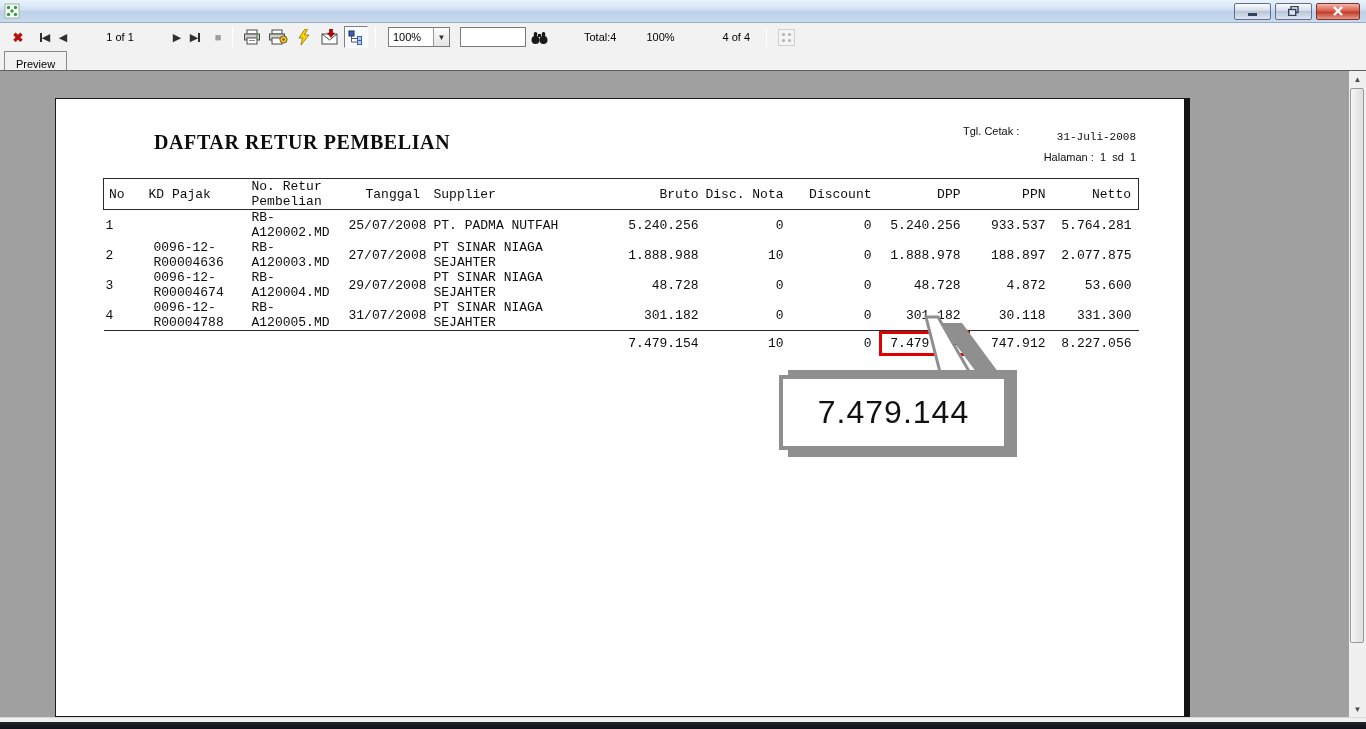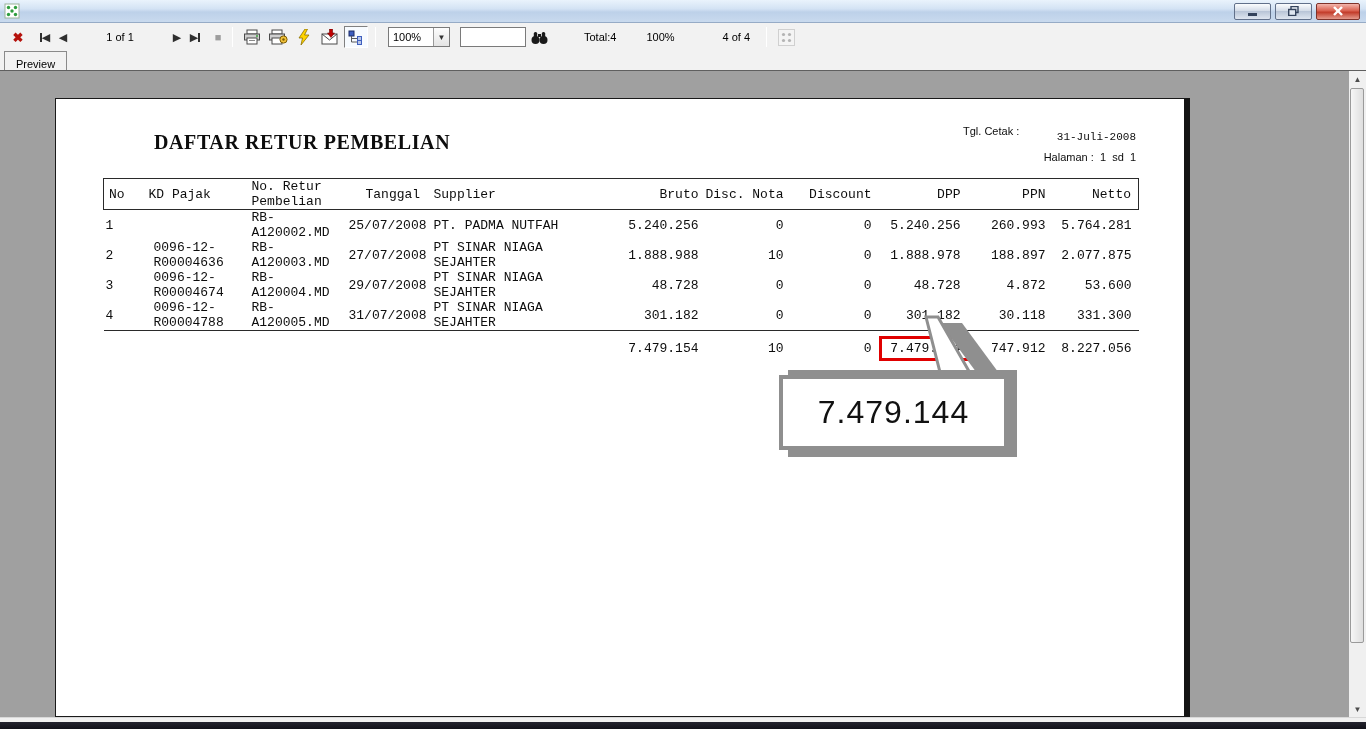--- a/index.html
+++ b/index.html
@@ -69,21 +69,21 @@
   table.rpt { border-collapse:collapse; table-layout:fixed; width:1035px; font-size:13px;font-family:Liberation Mono, monospace; }
   table.rpt th { font-weight:normal; height:23px; vertical-align:middle; text-align:left; border-top:1px solid #2a2a2a; border-bottom:1px solid #2a2a2a; }
   table.rpt th:first-child { border-left:1px solid #2a2a2a; padding-left:5px; }
   table.rpt th:last-child  { border-right:1px solid #2a2a2a; }
   table.rpt th.num, table.rpt td.num { text-align:right; }
   table.rpt th.last, table.rpt td.last { padding-right:7px; }
   table.rpt tbody td { height:22px; vertical-align:middle; }
   table.rpt td.c-no { padding-left:2px; }
   table.rpt td.c-kd { padding-left:5px; }
   table.rpt th.h-tgl { padding-left:17px; }
-  table.rpt tfoot td { border-top:1px solid #2a2a2a; padding-top:5px; height:26px; vertical-align:middle;margin-top:36px; }
+  table.rpt tfoot td { border-top:1px solid #2a2a2a; height:26px; vertical-align:middle;margin-top:36px; }
   .redbox { display:inline-block; border:3px solid #e00000; padding:2px 6px 2px 8px; margin-right:-9px; background:#fff; }
 
   .callout-svg { position:absolute; left:690px; top:210px; }
   .callout-box { position:absolute; left:723px; top:276px; width:229px; height:75px; background:#fff; border:4px solid #8f8f8f; box-shadow:9px -5px 0 #8f8f8f, 9px 7px 0 #8f8f8f; display:flex; align-items:center; justify-content:center; }
   .callout-text { font-size:32px; color:#111; letter-spacing:1px; }
 </style>
 </head>
 <body>
 
 <div class="window">
@@ -272,21 +272,21 @@
                 <tr>
                   <td class="c-no">1</td>
                   <td class="c-kd"></td>
                   <td>RB-A120002.MD</td>
                   <td>25/07/2008</td>
                   <td>PT. PADMA NUTFAH</td>
                   <td class="num">5.240.256</td>
                   <td class="num">0</td>
                   <td class="num">0</td>
                   <td class="num">5.240.256</td>
-                  <td class="num">260.993</td>
+                  <td class="num">933.537</td>
                   <td class="num last">5.764.281</td>
                 </tr>
                 <tr>
                   <td class="c-no">2</td>
                   <td class="c-kd">0096-12-R00004636</td>
                   <td>RB-A120003.MD</td>
                   <td>27/07/2008</td>
                   <td>PT SINAR NIAGA SEJAHTER</td>
                   <td class="num">1.888.988</td>
                   <td class="num">10</td>

